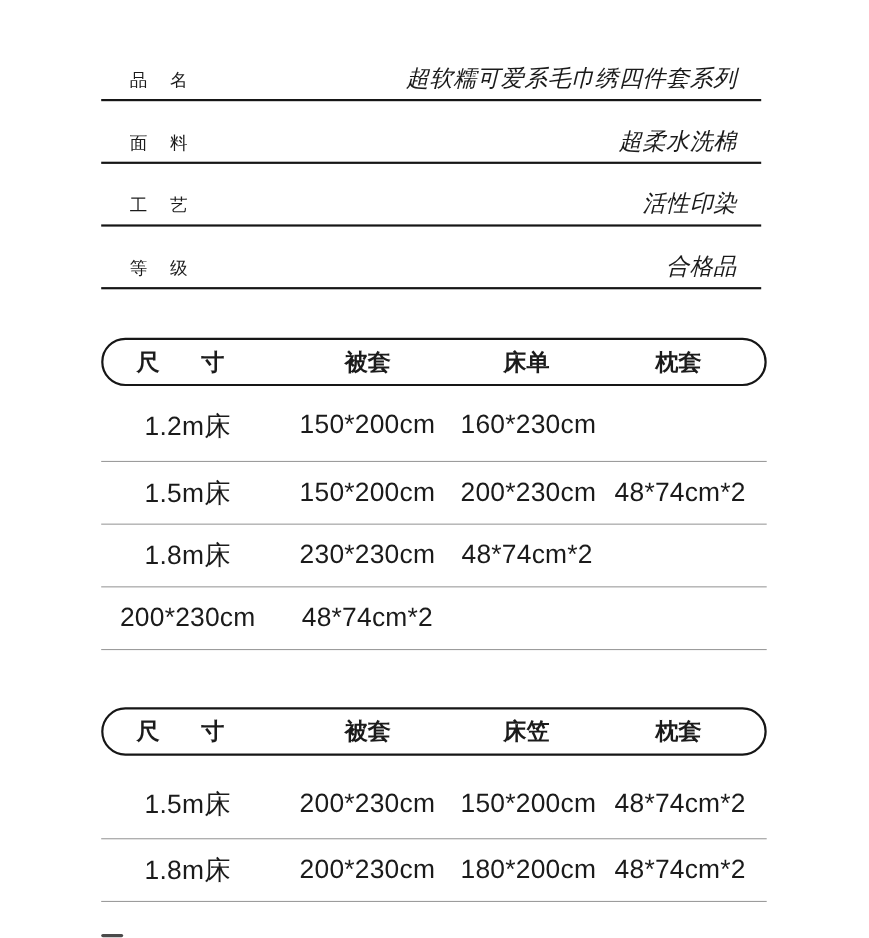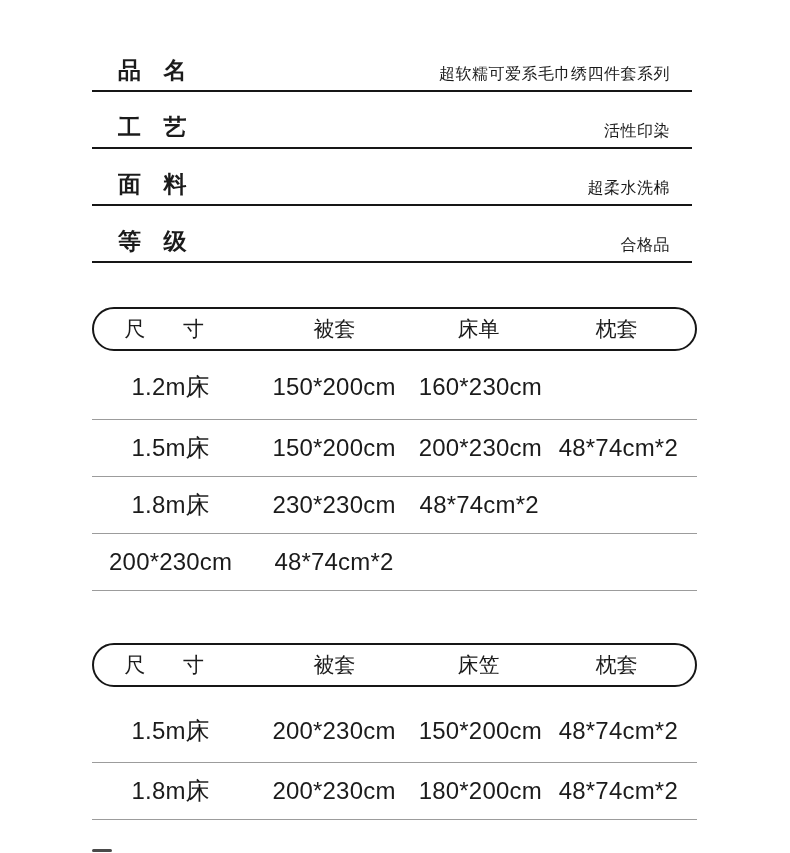--- a/index.html
+++ b/index.html
@@ -7,31 +7,31 @@
     position:relative; width:790px; height:853px; background:#ffffff; overflow:hidden;
     font-family:"Liberation Sans","DejaVu Sans",sans-serif; color:#1b1b1b;
   }
   
   .spec-list { position:absolute; left:92px; top:35px; width:600px; }
   .spec-row {
     box-sizing:border-box; height:57px; border-bottom:2px solid #161616;
     display:flex; justify-content:space-between; align-items:flex-end;
     padding:0 22px 7px 26px;
   }
-  .spec-label { font-size:23px; font-weight:700; letter-spacing:8px; line-height:1.1; white-space:nowrap; }
-  .spec-value { font-size:16px; font-weight:400; letter-spacing:0.5px; line-height:1.1; white-space:nowrap; }
+  .spec-label { font-size:16px; font-weight:400; letter-spacing:8px; line-height:1.1; white-space:nowrap; }
+  .spec-value { font-size:21px; font-weight:400; letter-spacing:0.5px; line-height:1.1; white-space:nowrap;font-style:italic; }
   
   .pill {
     position:absolute; left:92px; width:605px; height:44px; box-sizing:border-box;
     border:2px solid #161616; border-radius:23px;
     display:grid; grid-template-columns:26% 28% 20% 26%; align-items:center;
   }
   #pill1 { top:307px; }
   #pill2 { top:643px; }
-  .th { text-align:center; font-size:21px; font-weight:400; white-space:nowrap; }
+  .th { text-align:center; font-size:21px; font-weight:700; white-space:nowrap; }
   .th-size { letter-spacing:16px; }
   .tbody { position:absolute; left:92px; width:605px; }
   #tbody1 { top:355px; }
   #tbody2 { top:700px; }
   .trow {
     box-sizing:border-box; height:57px; border-bottom:1px solid #9c9c9c;
     display:grid; grid-template-columns:26% 28% 20% 26%; align-items:center;
     font-size:24px;
   }
   #tbody1 .trow:first-child { height:65px; }
@@ -44,26 +44,26 @@
 <body>
 
 <div class="page">
 
   <div class="spec-list">
     <div class="spec-row">
       <span class="spec-label">品 名</span>
       <span class="spec-value">超软糯可爱系毛巾绣四件套系列</span>
     </div>
     <div class="spec-row">
+      <span class="spec-label">面 料</span>
+      <span class="spec-value">超柔水洗棉</span>
+    </div>
+    <div class="spec-row">
       <span class="spec-label">工 艺</span>
       <span class="spec-value">活性印染</span>
-    </div>
-    <div class="spec-row">
-      <span class="spec-label">面 料</span>
-      <span class="spec-value">超柔水洗棉</span>
     </div>
     <div class="spec-row">
       <span class="spec-label">等 级</span>
       <span class="spec-value">合格品</span>
     </div>
   </div>
 
   <div class="pill" id="pill1">
     <span class="th th-size">尺 寸</span>
     <span class="th">被套</span>

